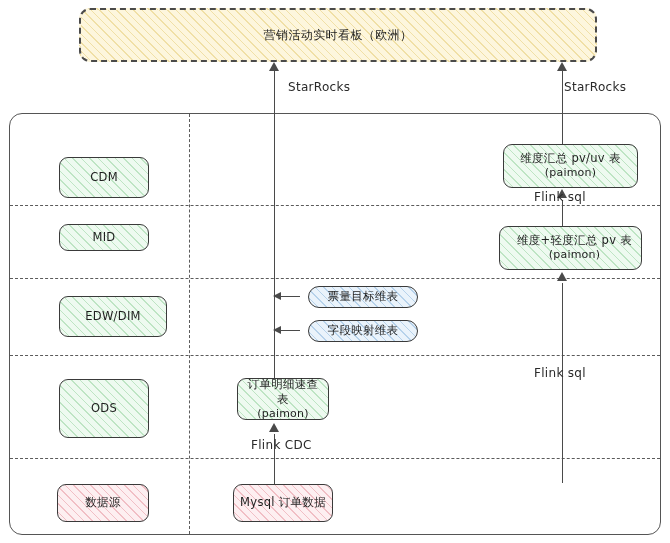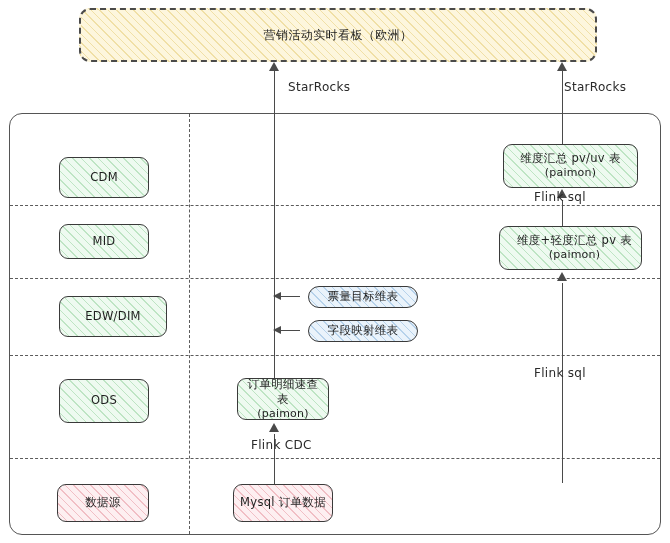--- a/index.html
+++ b/index.html
@@ -103,27 +103,27 @@
   <div class="hdiv" style="top:205px;"></div>
   <div class="hdiv" style="top:278px;"></div>
   <div class="hdiv" style="top:355px;"></div>
   <div class="hdiv" style="top:458px;"></div>
 
   <div class="vdiv" style="left:188px;"></div>
 
   <div class="node fill-green" style="left:50px;top:157px;width:90px;height:41px;">
     <span class="lbl">CDM</span>
   </div>
-  <div class="node fill-green" style="left:50px;top:224px;width:90px;height:35px;">
+  <div class="node fill-green" style="left:50px;top:224px;width:90px;height:27px;">
     <span class="lbl">MID</span>
   </div>
   <div class="node fill-green" style="left:50px;top:296px;width:108px;height:41px;">
     <span class="lbl">EDW/DIM</span>
   </div>
-  <div class="node fill-green" style="left:50px;top:379px;width:90px;height:44px;">
+  <div class="node fill-green" style="left:50px;top:379px;width:90px;height:59px;">
     <span class="lbl">ODS</span>
   </div>
   <div class="node fill-pink" style="left:48px;top:484px;width:92px;height:38px;">
     <span class="lbl">数据源</span>
   </div>
 
   <div class="vline" style="left:273px;top:70px;height:310px;"></div>
   <div class="arrow-up" style="left:268px;top:62px;"></div>
   <div class="elabel" style="left:287px;top:80px;">StarRocks</div>
 

